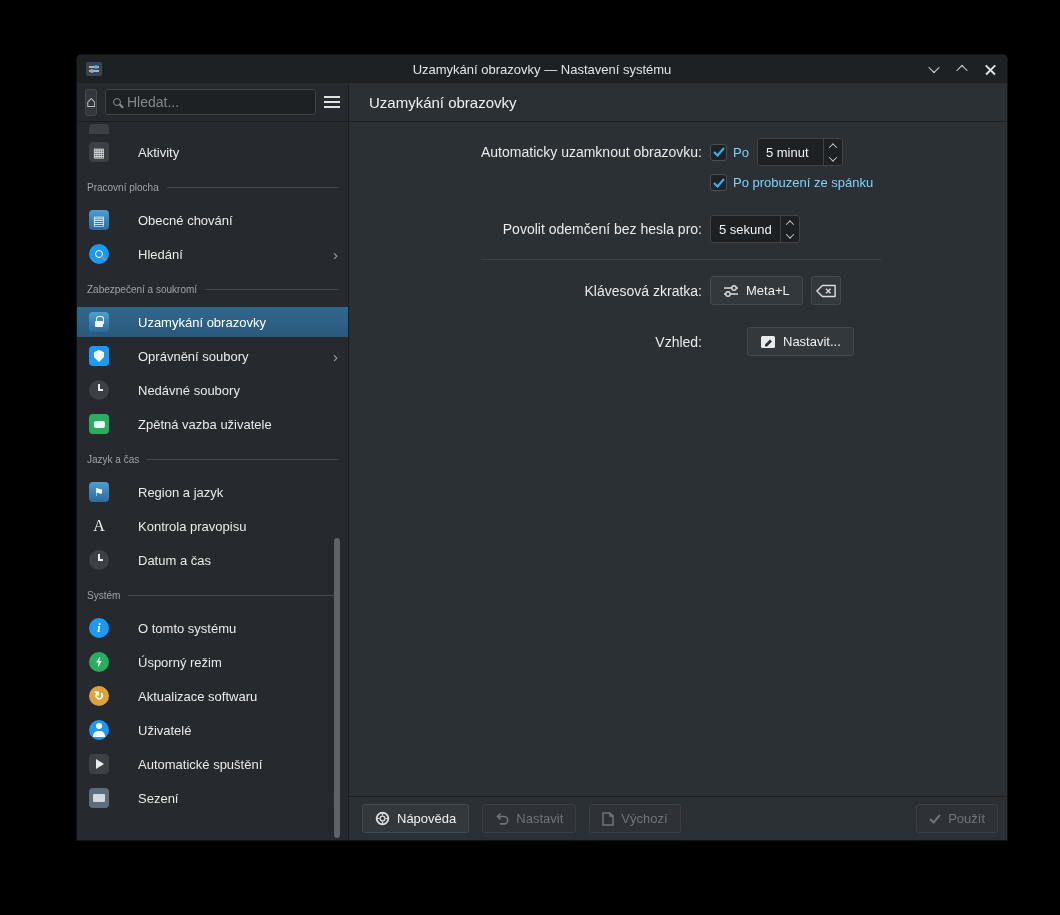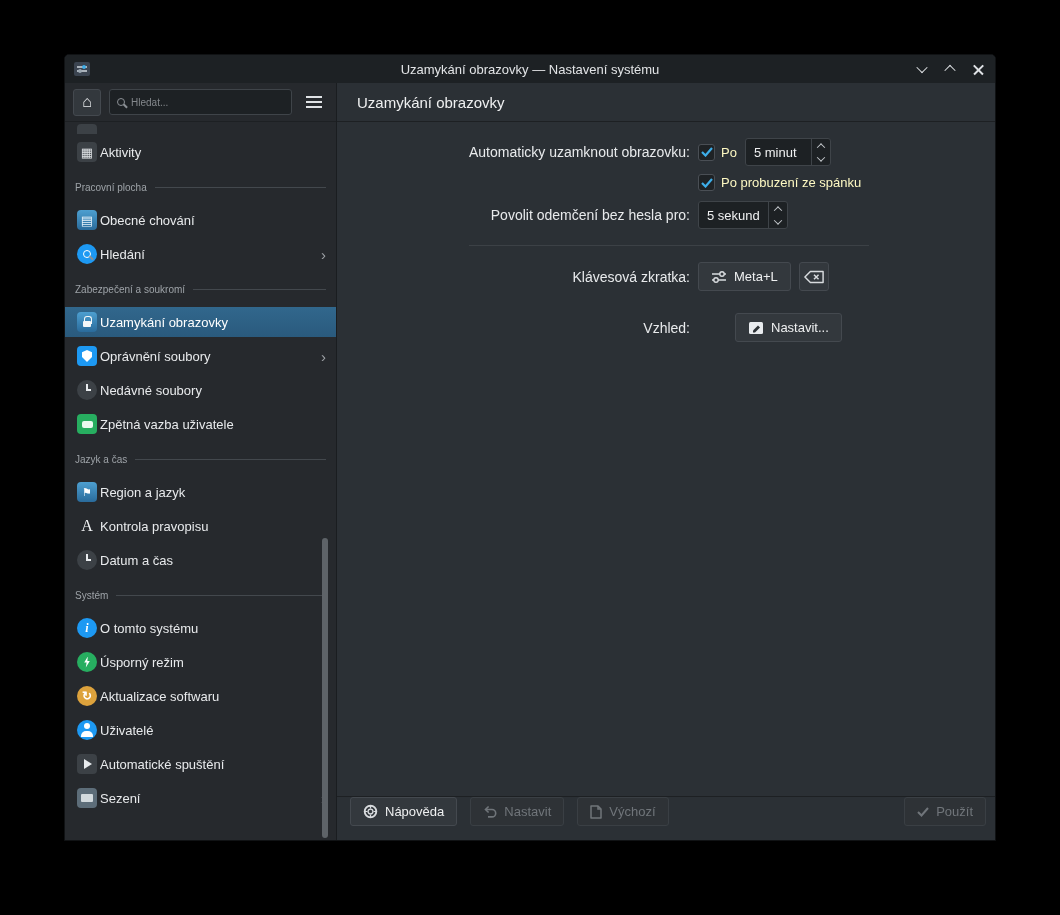--- a/index.html
+++ b/index.html
@@ -1,20 +1,20 @@
 <!DOCTYPE html>
 <html lang="cs"><head>
 <meta charset="utf-8">
 <style>
   * { box-sizing: border-box; margin: 0; padding: 0; }
   html,body { width:1060px; height:915px; background:#000; overflow:hidden;
     font-family:"Liberation Sans", sans-serif; color:#eff0f1; }
   .stage { position:relative; width:1060px; height:915px; background:#000; }
 
-  .window { position:absolute; left:64px; top:54px; width:932px; height:787px;
+  .window { position:absolute; left:76px; top:54px; width:932px; height:787px;
     background:#2a2e32; border:1px solid #101214; border-radius:5px 5px 0 0;
     display:flex; flex-direction:column; overflow:hidden; }
 
   
   .titlebar { height:28px; background:#1d2124; display:flex; align-items:center;
     padding:0 8px; flex:0 0 28px; position:relative; }
   .tb-appicon { width:18px; height:18px; display:flex; }
   .tb-title { position:absolute; left:0; right:0; text-align:center; font-size:13px; color:#e2e4e6; pointer-events:none; }
   .tb-controls { margin-left:auto; display:flex; gap:10px; align-items:center; z-index:2; }
   .wc { width:18px; height:18px; display:flex; align-items:center; justify-content:center; cursor:pointer; }
@@ -36,30 +36,30 @@
     border-bottom:1px solid #1d2023; gap:8px; }
   .home-btn { width:28px; height:27px; background:#33383d; border:1px solid #44494f; border-radius:3px;
     display:flex; align-items:center; justify-content:center; font-size:16px; color:#e8eaec; cursor:pointer; }
   .home-btn::before { content:"⌂"; }
   .search-box { flex:1; height:26px; background:#1d2124; border:1px solid #3f4449; border-radius:3px;
     display:flex; align-items:center; padding:0 7px; gap:6px; }
   .mag { position:relative; width:8px; height:8px; border:1.6px solid #8a8f94; border-radius:50%; flex:0 0 8px; }
   .mag::after { content:""; position:absolute; width:5px; height:1.6px; background:#8a8f94;
     transform:rotate(45deg); right:-4px; bottom:-2px; }
   .search-box input { flex:1; background:transparent; border:none; outline:none; color:#c8cbce;
-    font-size:10px; font-family:"Liberation Sans",sans-serif; }
+    font-size:14px; font-family:"Liberation Sans",sans-serif; }
   .search-box input::placeholder { color:#84888c; }
   .menu-btn { width:28px; height:27px; display:flex; flex-direction:column; justify-content:center;
     align-items:center; gap:3px; cursor:pointer; }
   .menu-btn i { display:block; width:16px; height:1.8px; background:#dfe2e5; }
 
   
   .side-list { flex:1; overflow:hidden; padding:2px 0 0 0; }
   .srow { display:flex; align-items:center; height:30px; margin:0 0 4px 0; padding:0 10px 0 12px;
-    gap:3px; cursor:pointer; font-size:13px; color:#e8eaec; }
+    gap:29px; cursor:pointer; font-size:13px; color:#e8eaec; }
   .srow.selected { background:linear-gradient(180deg,#31678c,#2a5a7d); color:#fff; }
   .srow.partial { height:10px; overflow:hidden; align-items:flex-start; margin-bottom:3px; }
   .chev { margin-left:auto; color:#9ea2a6; font-size:15px; line-height:1; }
   .chev::before { content:"›"; }
   .ssection { display:flex; align-items:center; height:24px; margin:8px 0 6px 0; padding:0 10px 0 10px; gap:8px; }
   .ssec-label { font-size:10px; font-weight:normal; color:#9ea3a8; white-space:nowrap; }
   .ssec-line { flex:1; height:1px; background:#43484d; }
 
   
   .sicon { width:20px; height:20px; flex:0 0 20px; border-radius:4px; position:relative;
@@ -107,23 +107,23 @@
   .main-head { height:39px; flex:0 0 39px; display:flex; align-items:center; padding:0 20px;
     border-bottom:1px solid #1d2023; }
   .main-title { font-size:15px; font-weight:normal; color:#eff0f1; }
   .content { flex:1; padding:16px 20px; overflow:hidden; }
   .frow { display:flex; align-items:center; gap:8px; }
   .flabel { width:333px; text-align:right; font-size:14px; color:#e8eaec; flex:0 0 333px; }
   .fspacer { width:333px; flex:0 0 333px; }
   .cb-wrap { display:flex; align-items:center; gap:6px; cursor:pointer; }
   .cbx { width:17px; height:17px; background:#1e2225; border:1px solid #4a4f55; border-radius:3px;
     display:flex; align-items:center; justify-content:center; flex:0 0 17px; }
-  .cb-label { font-size:13px; color:#fef9c3; }
+  .cb-label { font-size:13px; color:#7dd3fc; }
   .row2 { margin-top:8px; }
-  .row3 { margin-top:10px; }
+  .row3 { margin-top:24px; }
   .row4 { margin-top:12px; }
   .row5 { margin-top:22px;gap:45px; }
   .fsep { margin:16px 0 16px 112px; width:400px; height:1px; background:#3c4146; }
 
   .spinbox { height:28px; background:#1d2124; border:1px solid #3f4449; border-radius:3px;
     display:flex; align-items:stretch; overflow:hidden; }
   .spin-minutes { width:86px; } .spin-seconds { width:90px; }
   .spin-val { flex:1; display:flex; align-items:center; padding-left:8px; font-size:13px; color:#eff0f1; }
   .spin-steps { width:19px; border-left:1px solid #3f4449; display:flex; flex-direction:column; }
   .spin-btn { flex:1; display:flex; align-items:center; justify-content:center; cursor:pointer; }
@@ -131,21 +131,21 @@
   .c-dn { width:6px; height:6px; border-left:1.6px solid #c3c7cb; border-top:1.6px solid #c3c7cb; transform:rotate(225deg) translate(1px,1px); }
 
   .btn { height:29px; background:#33383d; border:1px solid #44494f; border-radius:3px; color:#eff0f1;
     font-size:13px; font-family:"Liberation Sans",sans-serif; display:inline-flex; align-items:center;
     gap:7px; padding:0 12px; cursor:pointer; }
   .btn.icon-only { width:30px; padding:0; justify-content:center; }
   .btn.disabled { color:#70757a; background:#2e3236; border-color:#3a3f44; cursor:default; }
   .bicon { display:flex; align-items:center; }
 
   
-  .footer { flex:0 0 44px; border-top:1px solid #1d2023; display:flex; 
+  .footer { flex:0 0 44px; border-top:1px solid #1d2023; display:flex; align-items:center;
     padding:0 9px 0 13px; gap:13px; }
   .footer .spacer { flex:1; }
 </style>
 </head>
 <body>
 <div class="stage">
 
 <div class="window">
 
   <div class="titlebar">

